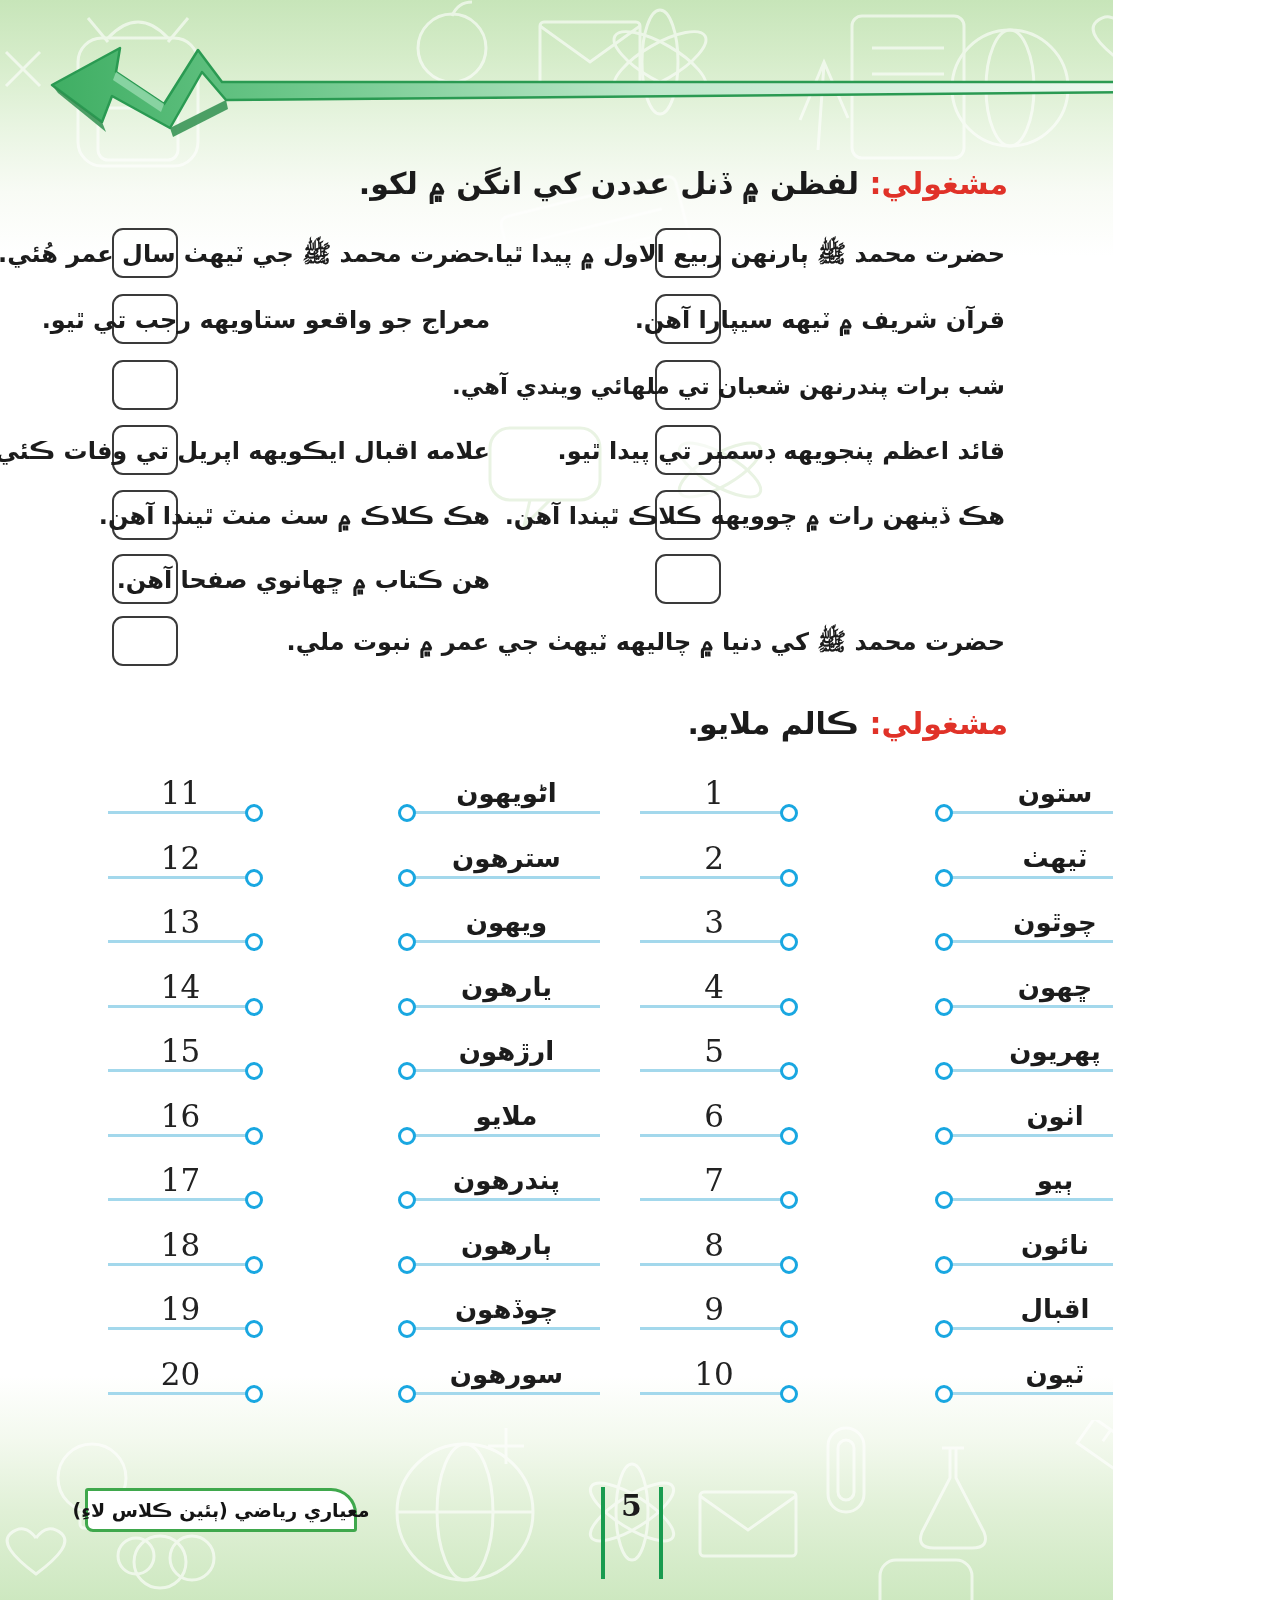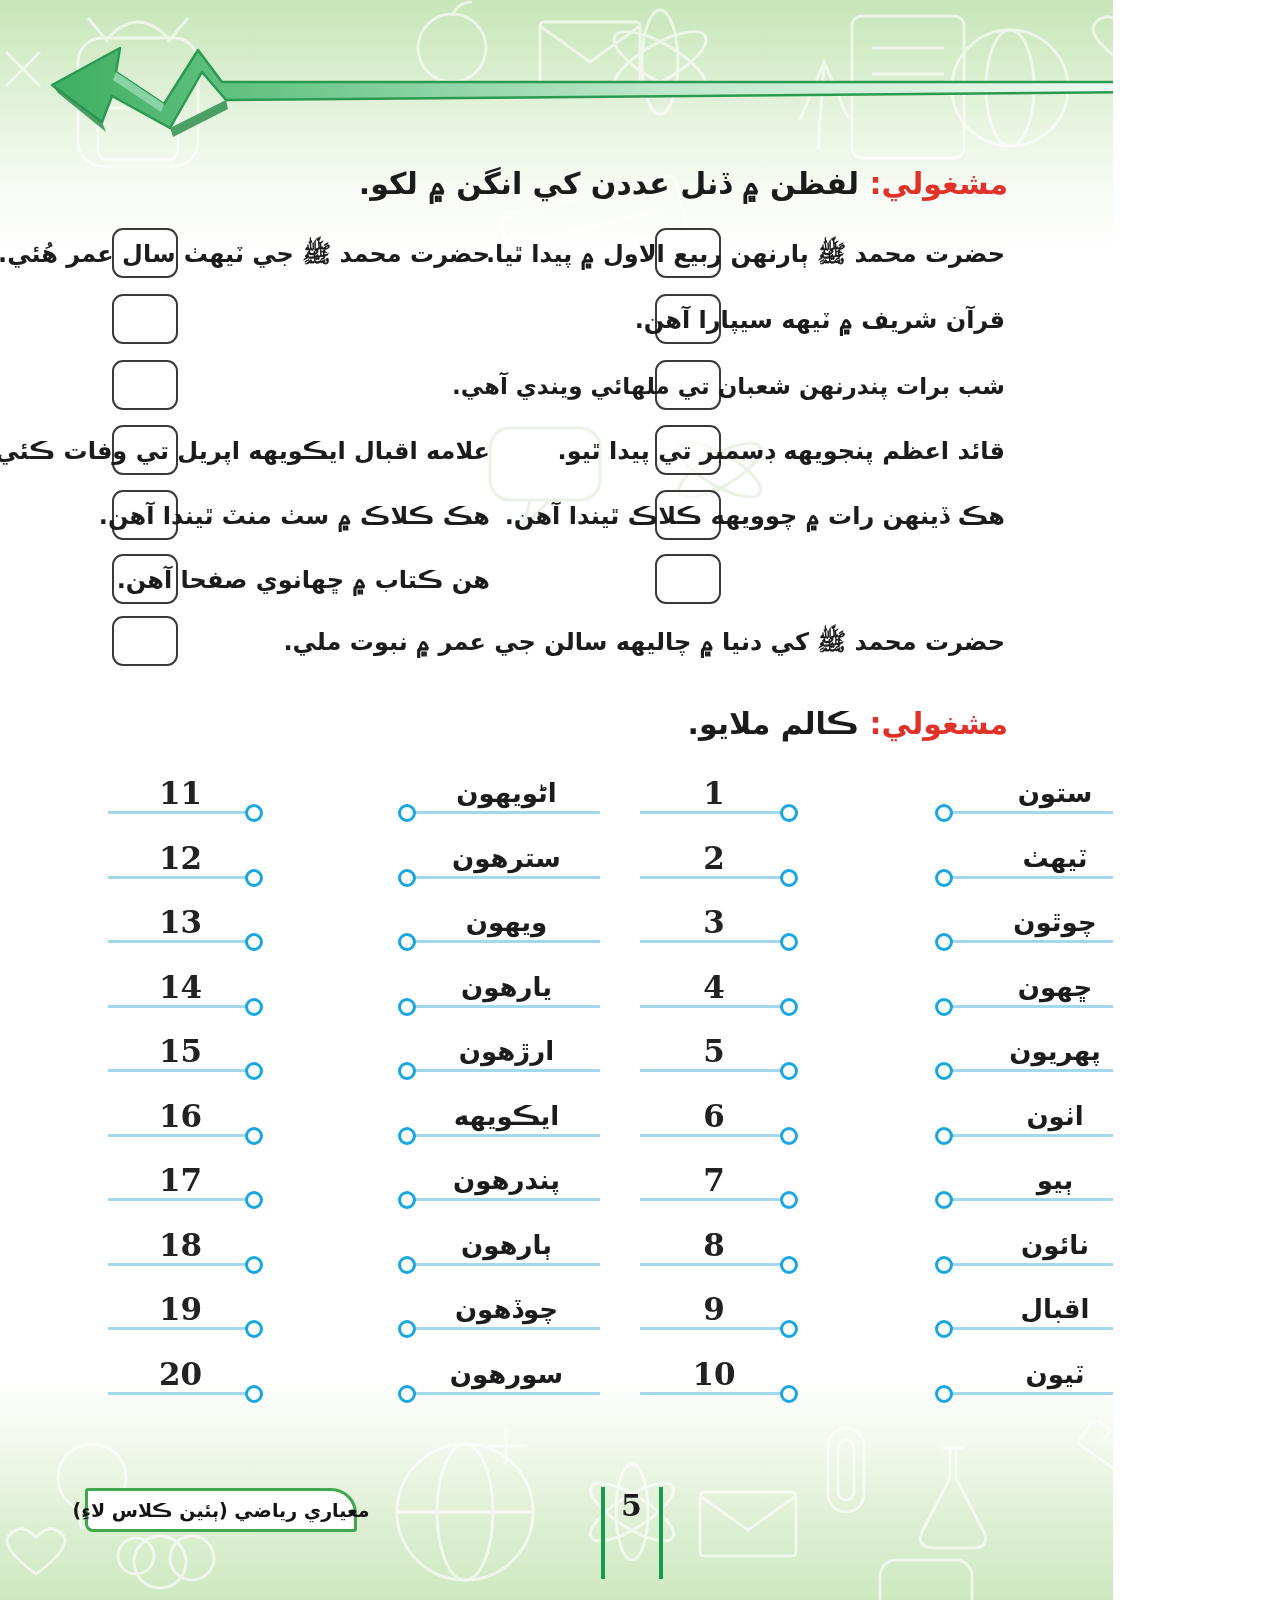--- a/index.html
+++ b/index.html
@@ -45,21 +45,21 @@
     border:3.5px solid #19a7e1; border-radius:50%;
   }
   .dot-left{left:-10px;} .dot-right{right:-10px;}
   .mword{
     position:absolute; left:5px; right:0; bottom:4px; text-align:center; direction:rtl;
     font-size:26px; font-weight:bold; color:#1c1c1c; white-space:nowrap;
   }
   .mnum{
     position:absolute; left:0; right:0; bottom:1px; text-align:center;
     font-family:"DejaVu Serif","Liberation Serif",serif;
-    font-size:31px; font-weight:bold; color:#222;
+    font-size:31px; font-weight:normal; color:#222;
   }
 
   
   .footer-box{
     position:absolute; left:85px; top:1488px; width:272px; height:44px;
     background:#ffffff; border:3px solid #3fa84c;
     border-radius:3px 26px 3px 8px; box-sizing:border-box;
     display:flex; align-items:center; justify-content:center;
     font-size:19px; font-weight:bold; color:#141414; direction:rtl; white-space:nowrap;
   }
@@ -166,20 +166,21 @@
   <div class="a-row" style="top:228px">
     <span class="ansbox box-r"></span>
     <span class="a-text t-r">حضرت محمد ﷺ ٻارنهن ربيع الاول ۾ پيدا ٿيا.</span>
     <span class="ansbox box-l"></span>
     <span class="a-text t-l">حضرت محمد ﷺ جي ٽيهٺ سال عمر هُئي.</span>
   </div>
   <div class="a-row" style="top:294px">
     <span class="ansbox box-r"></span>
     <span class="a-text t-r">قرآن شريف ۾ ٽيهه سيپارا آهن.</span>
     <span class="ansbox box-l"></span>
+    <span class="a-text t-l">معراج جو واقعو ستاويهه رجب تي ٿيو.</span>
   </div>
   <div class="a-row" style="top:360px">
     <span class="ansbox box-r"></span>
     <span class="a-text t-r" style="font-size:23px">شب برات پندرنهن شعبان تي ملهائي ويندي آهي.</span>
     <span class="ansbox box-l"></span>
   </div>
   <div class="a-row" style="top:425px">
     <span class="ansbox box-r"></span>
     <span class="a-text t-r">قائد اعظم پنجويهه ڊسمبر تي پيدا ٿيو.</span>
     <span class="ansbox box-l"></span>
@@ -191,21 +192,21 @@
     <span class="ansbox box-l"></span>
     <span class="a-text t-l">هڪ ڪلاڪ ۾ سٺ منٽ ٿيندا آهن.</span>
   </div>
   <div class="a-row" style="top:554px">
     <span class="ansbox box-r"></span>
     <span class="ansbox box-l"></span>
     <span class="a-text t-l">هن ڪتاب ۾ ڇهانوي صفحا آهن.</span>
   </div>
   <div class="a-row" style="top:616px">
     <span class="ansbox box-l"></span>
-    <span class="a-text t-r">حضرت محمد ﷺ کي دنيا ۾ چاليهه سالن جي عمر ۾ نبوت ملي.</span>
+    <span class="a-text t-r">حضرت محمد ﷺ کي دنيا ۾ چاليهه ٽيهٺ جي عمر ۾ نبوت ملي.</span>
   </div>
 
   <div class="heading" style="top:706px">
     <span class="h-red">مشغولي:</span>
     <span>ڪالم ملايو.</span>
   </div>
 
   <div class="m-row" style="top:812px">
     <div class="cell cA">
         <span class="mword">ستون</span>
@@ -321,21 +322,21 @@
         <span class="mword">اٺون</span>
         <span class="mline"></span>
         <span class="mdot dot-left"></span>
       </div>
     <div class="cell cB">
         <span class="mnum">6</span>
         <span class="mline"></span>
         <span class="mdot dot-right"></span>
       </div>
     <div class="cell cC">
-        <span class="mword">ايڪويهه</span>
+        <span class="mword">ملايو</span>
         <span class="mline"></span>
         <span class="mdot dot-left"></span>
       </div>
     <div class="cell cD">
         <span class="mnum">16</span>
         <span class="mline"></span>
         <span class="mdot dot-right"></span>
       </div>
   </div>
   <div class="m-row" style="top:1199px">

